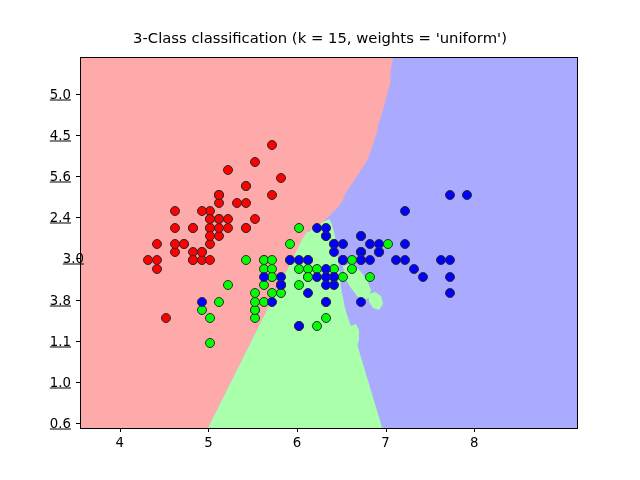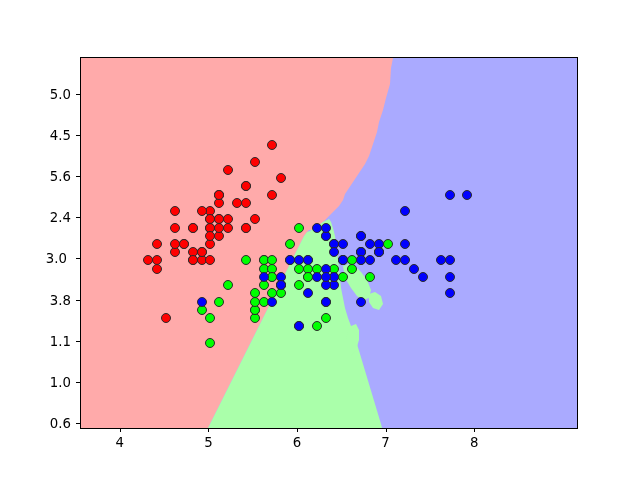--- a/index.html
+++ b/index.html
@@ -77,27 +77,28 @@
   }
   .xtick { width: 1px; height: 4px; }
   .ytick { width: 4px; height: 1px; }
   .ticklabel {
     position: absolute;
     font-size: 13.3px;
     color: #000000;
     white-space: nowrap;
   }
   .xticklabel { transform: translateX(-50%); }
-  .yticklabel { transform: translateY(-50%); text-align: right; }
+  .yticklabel { transform: translateY(-50%); text-align: right; text-decoration: underline; }
 </style>
 </head>
 <body>
 
 <div id="figure">
 
+  <div id="chart-title">3-Class classification (k = 15, weights = 'uniform')</div>
 
   <div id="axes">
 
     <svg id="decision-surface" viewBox="0 0 496 370" preserveAspectRatio="none">
 
       <rect x="0" y="0" width="496" height="370" fill="#aaaaff"></rect>
 
       <path fill="#ffaaaa" d="M0,0 L312,0 L310,10 L309,26 L305,40 L302,52 L298,64 L296,74
                L292,86 L288,98 L284,106 L280,112 L276,118 L272,124 L268,130
                L264,136 L262,142 L258,148 L254,152 L250,156 L246,160 L243,163
@@ -298,21 +299,21 @@
   <div id="yticks">
       <div class="tick ytick" style="left: 76px; top: 422.889px;"></div>
       <div class="ticklabel yticklabel" style="left: 38px; width: 33px; top: 422.889px;">0.6</div>
       <div class="tick ytick" style="left: 76px; top: 381.778px;"></div>
       <div class="ticklabel yticklabel" style="left: 38px; width: 33px; top: 381.778px;">1.0</div>
       <div class="tick ytick" style="left: 76px; top: 340.667px;"></div>
       <div class="ticklabel yticklabel" style="left: 38px; width: 33px; top: 340.667px;">1.1</div>
       <div class="tick ytick" style="left: 76px; top: 299.556px;"></div>
       <div class="ticklabel yticklabel" style="left: 38px; width: 33px; top: 299.556px;">3.8</div>
       <div class="tick ytick" style="left: 76px; top: 258.444px;"></div>
-      <div class="ticklabel yticklabel" style="left: 34px; width: 33px; top: 258.444px;">3.0</div>
+      <div class="ticklabel yticklabel" style="left: 51px; width: 33px; top: 258.444px;">3.0</div>
       <div class="tick ytick" style="left: 76px; top: 217.333px;"></div>
       <div class="ticklabel yticklabel" style="left: 38px; width: 33px; top: 217.333px;">2.4</div>
       <div class="tick ytick" style="left: 76px; top: 176.222px;"></div>
       <div class="ticklabel yticklabel" style="left: 38px; width: 33px; top: 176.222px;">5.6</div>
       <div class="tick ytick" style="left: 76px; top: 135.111px;"></div>
       <div class="ticklabel yticklabel" style="left: 38px; width: 33px; top: 135.111px;">4.5</div>
       <div class="tick ytick" style="left: 76px; top: 94px;"></div>
       <div class="ticklabel yticklabel" style="left: 38px; width: 33px; top: 94px;">5.0</div>
     </div>
 

